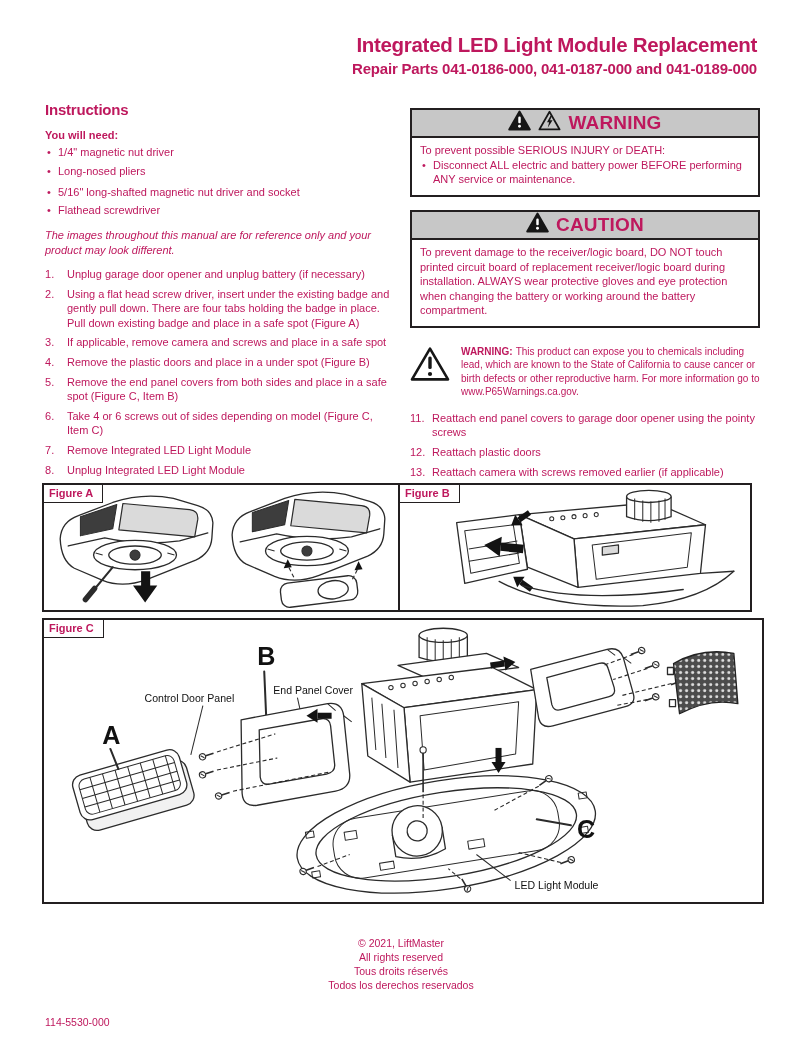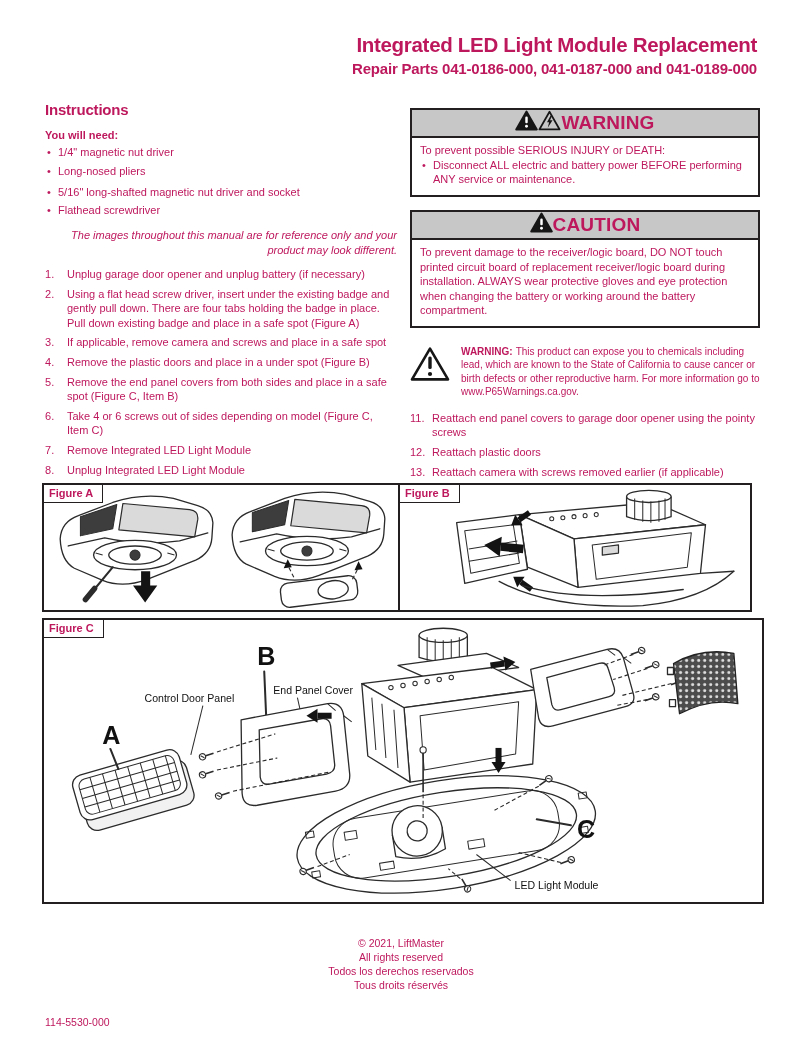--- a/index.html
+++ b/index.html
@@ -16,31 +16,31 @@
   .col-right { position:absolute; left:410px; top:108px; width:350px; }
 
   .sec-heading { font-size:15px; font-weight:bold; margin:0 0 11px; letter-spacing:-0.2px; }
   .need { font-weight:bold; font-size:11px; margin:0 0 5px; }
 
   ul.bullets { list-style:none; margin:0 0 12px; padding:0; font-size:11px; }
   ul.bullets li { position:relative; padding-left:13px; margin-bottom:6.5px; }
   ul.bullets li::before { content:"•"; position:absolute; left:2px; }
   ul.bullets li.sp { margin-top:9px; }
 
-  .note { font-style:italic; font-size:11px; line-height:1.33; margin:12px 0 10px;text-align:right; }
+  .note { font-style:italic; font-size:11px; line-height:1.33; margin:12px 0 10px; }
 
   ol.steps { list-style:none; margin:0; padding:0; font-size:11px; line-height:1.3; counter-reset:step; }
   ol.steps li { position:relative; padding-left:22px; margin-bottom:5.5px; }
   ol.steps li::before { content:counter(step) "."; counter-increment:step; position:absolute; left:0; }
   ol.steps2 { counter-reset:step 10; margin-top:11px; }
 
   
   .alert { border:2px solid #231f20; margin-bottom:13px; background:#fff; }
   .alert-head { background:#c7c7c7; border-bottom:2px solid #231f20; display:flex; align-items:center;
-                justify-content:center; height:26px; font-size:19px; font-weight:bold; letter-spacing:0.2px; }
+                justify-content:center; gap:7px; height:26px; font-size:19px; font-weight:bold; letter-spacing:0.2px; }
   .alert-body { padding:5px 8px 8px; font-size:11px; line-height:1.33;border-radius:27px; }
   .alert-body p { margin:0; }
   .alert-body ul { list-style:none; margin:0; padding:0; }
   .alert-body li { position:relative; padding-left:13px; }
   .alert-body li::before { content:"•"; position:absolute; left:2px; }
 
   .prop65 { display:flex; gap:11px; margin:17px 0 13px; }
   .p65-icon { flex:0 0 40px; padding-top:1px; }
   .prop65 p { margin:0; font-size:10px; line-height:1.33; }
   .p65-label { font-weight:bold; margin-right:3px; }
@@ -372,18 +372,18 @@
       <text class="figletter" x="530" y="216">C</text>
       <line class="ln" x1="490" y1="197" x2="524" y2="203" style="stroke-width:2"></line>
       <text class="figtext" x="468" y="266">LED Light Module</text>
       <line class="th" x1="430" y1="232" x2="464" y2="258"></line>
     </svg>
   </div>
 
   <div class="copyright">
     <div>© 2021, LiftMaster</div>
     <div>All rights reserved</div>
+    <div>Tous droits réservés</div>
     <div>Todos los derechos reservados</div>
-    <div>Tous droits réservés</div>
   </div>
   <div class="partnum">114-5530-000</div>
 
 </div>
 
 </body></html>

